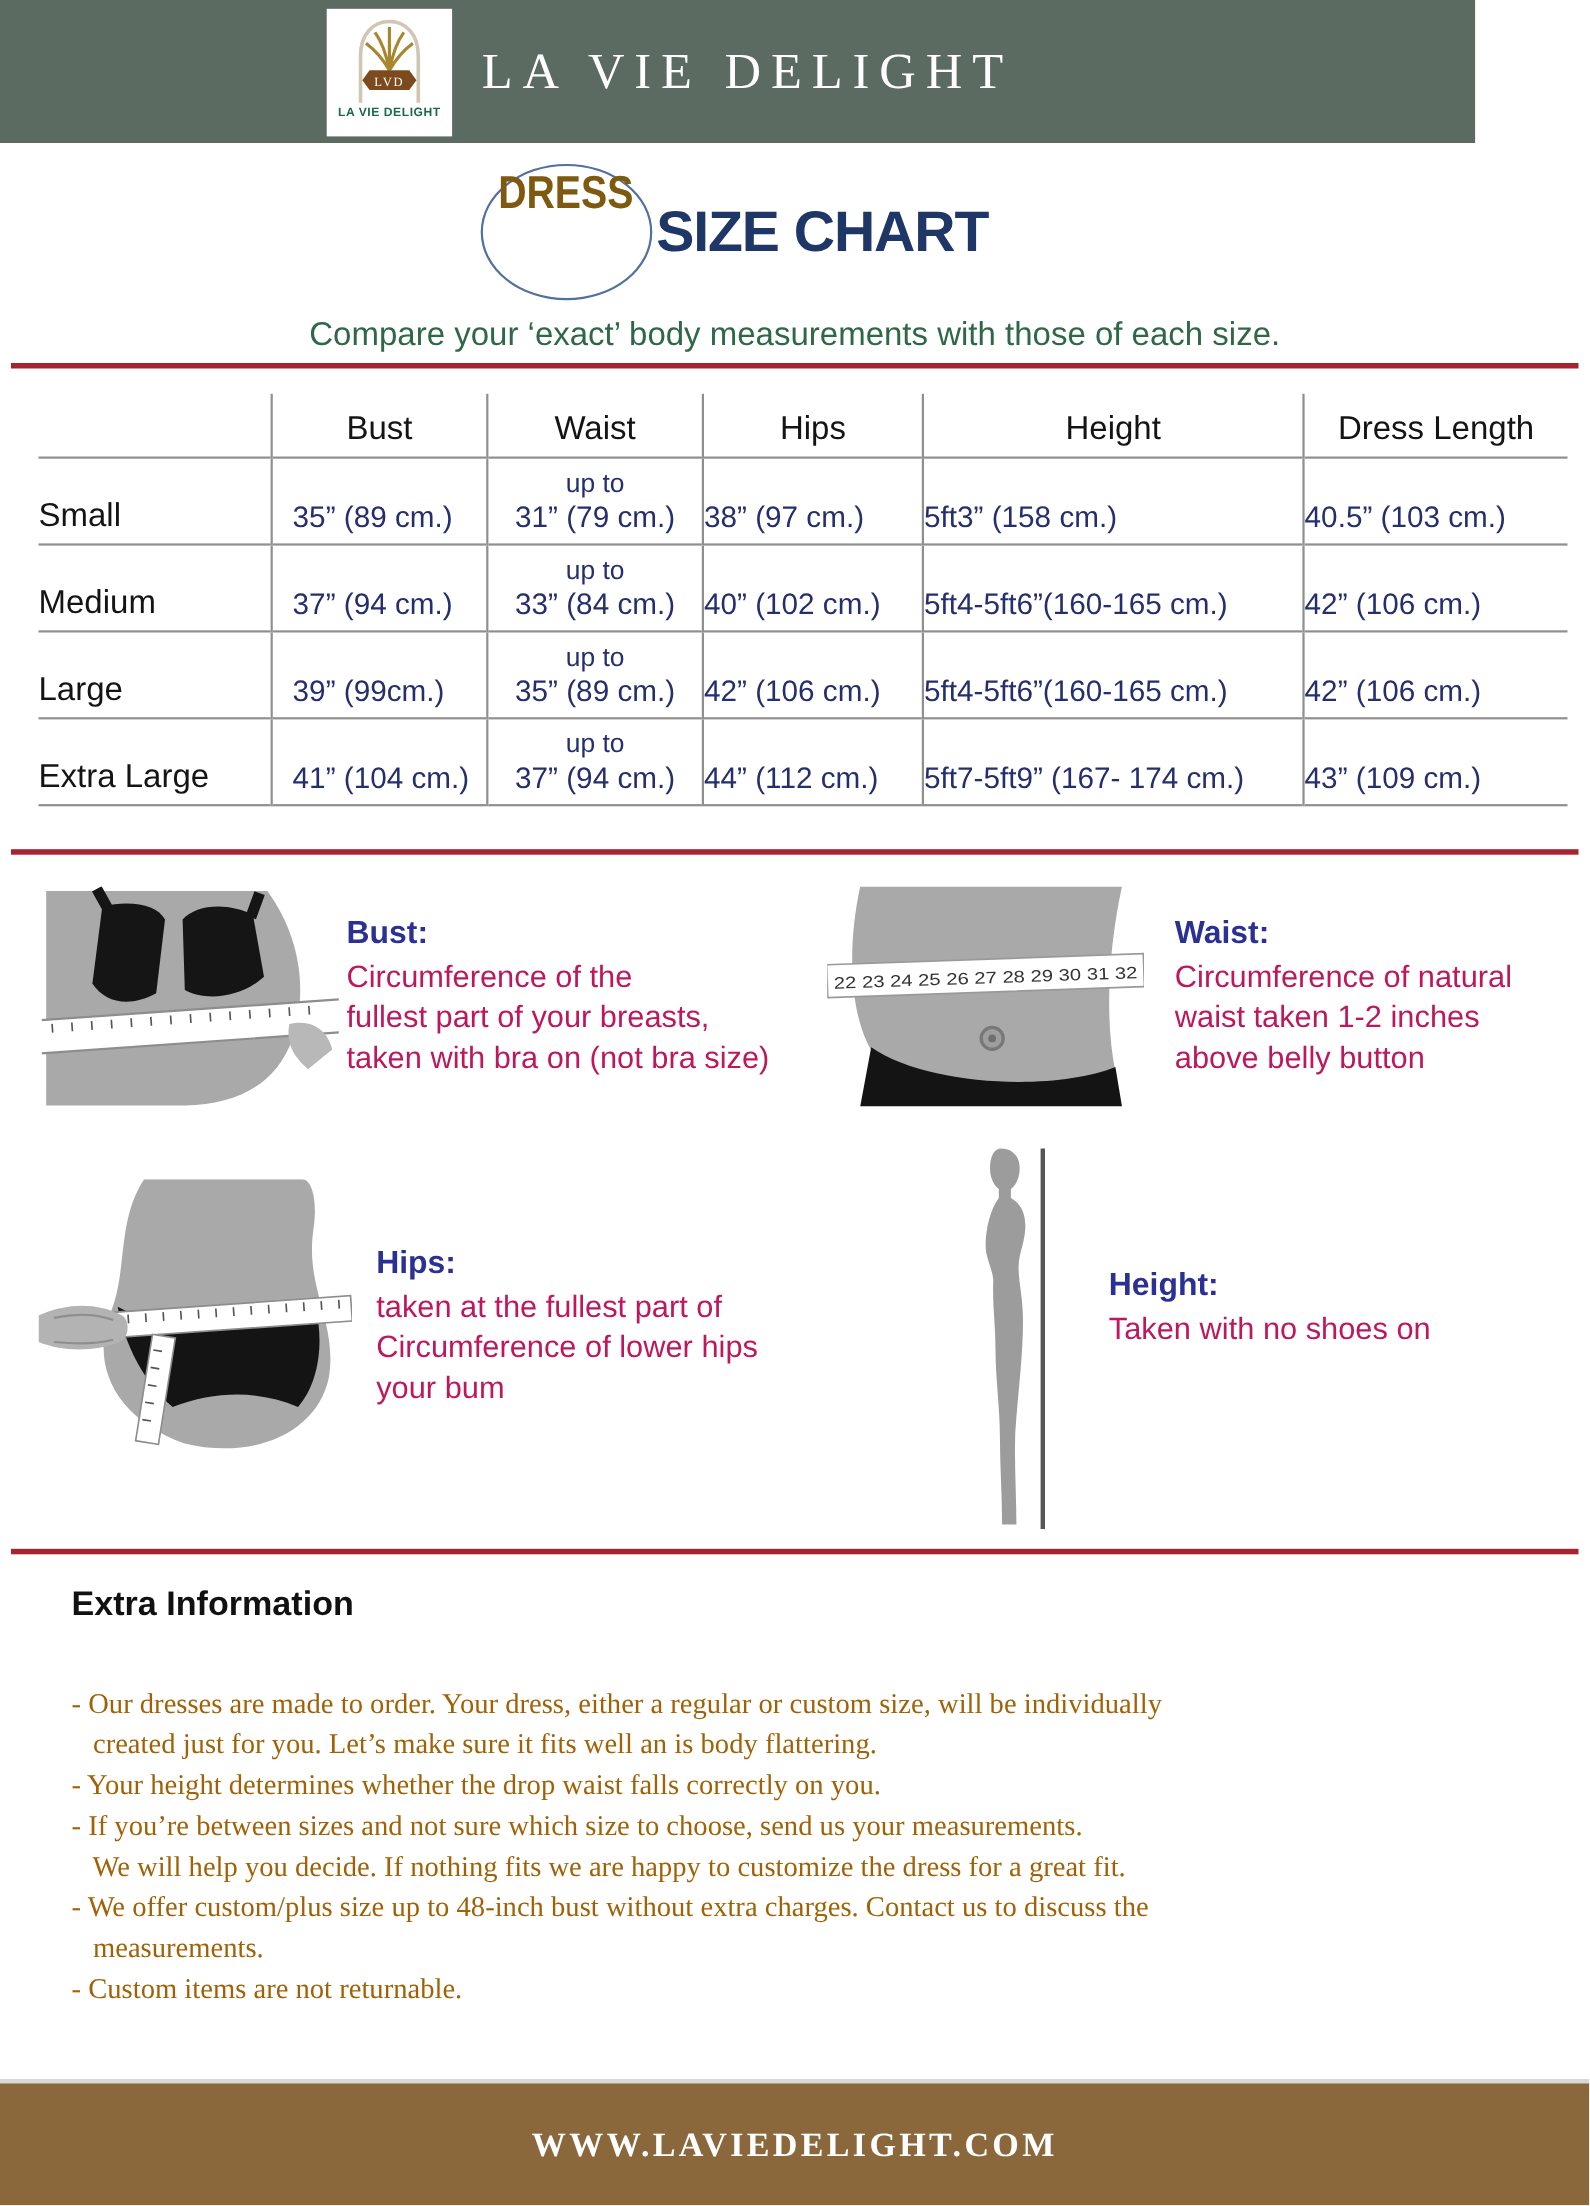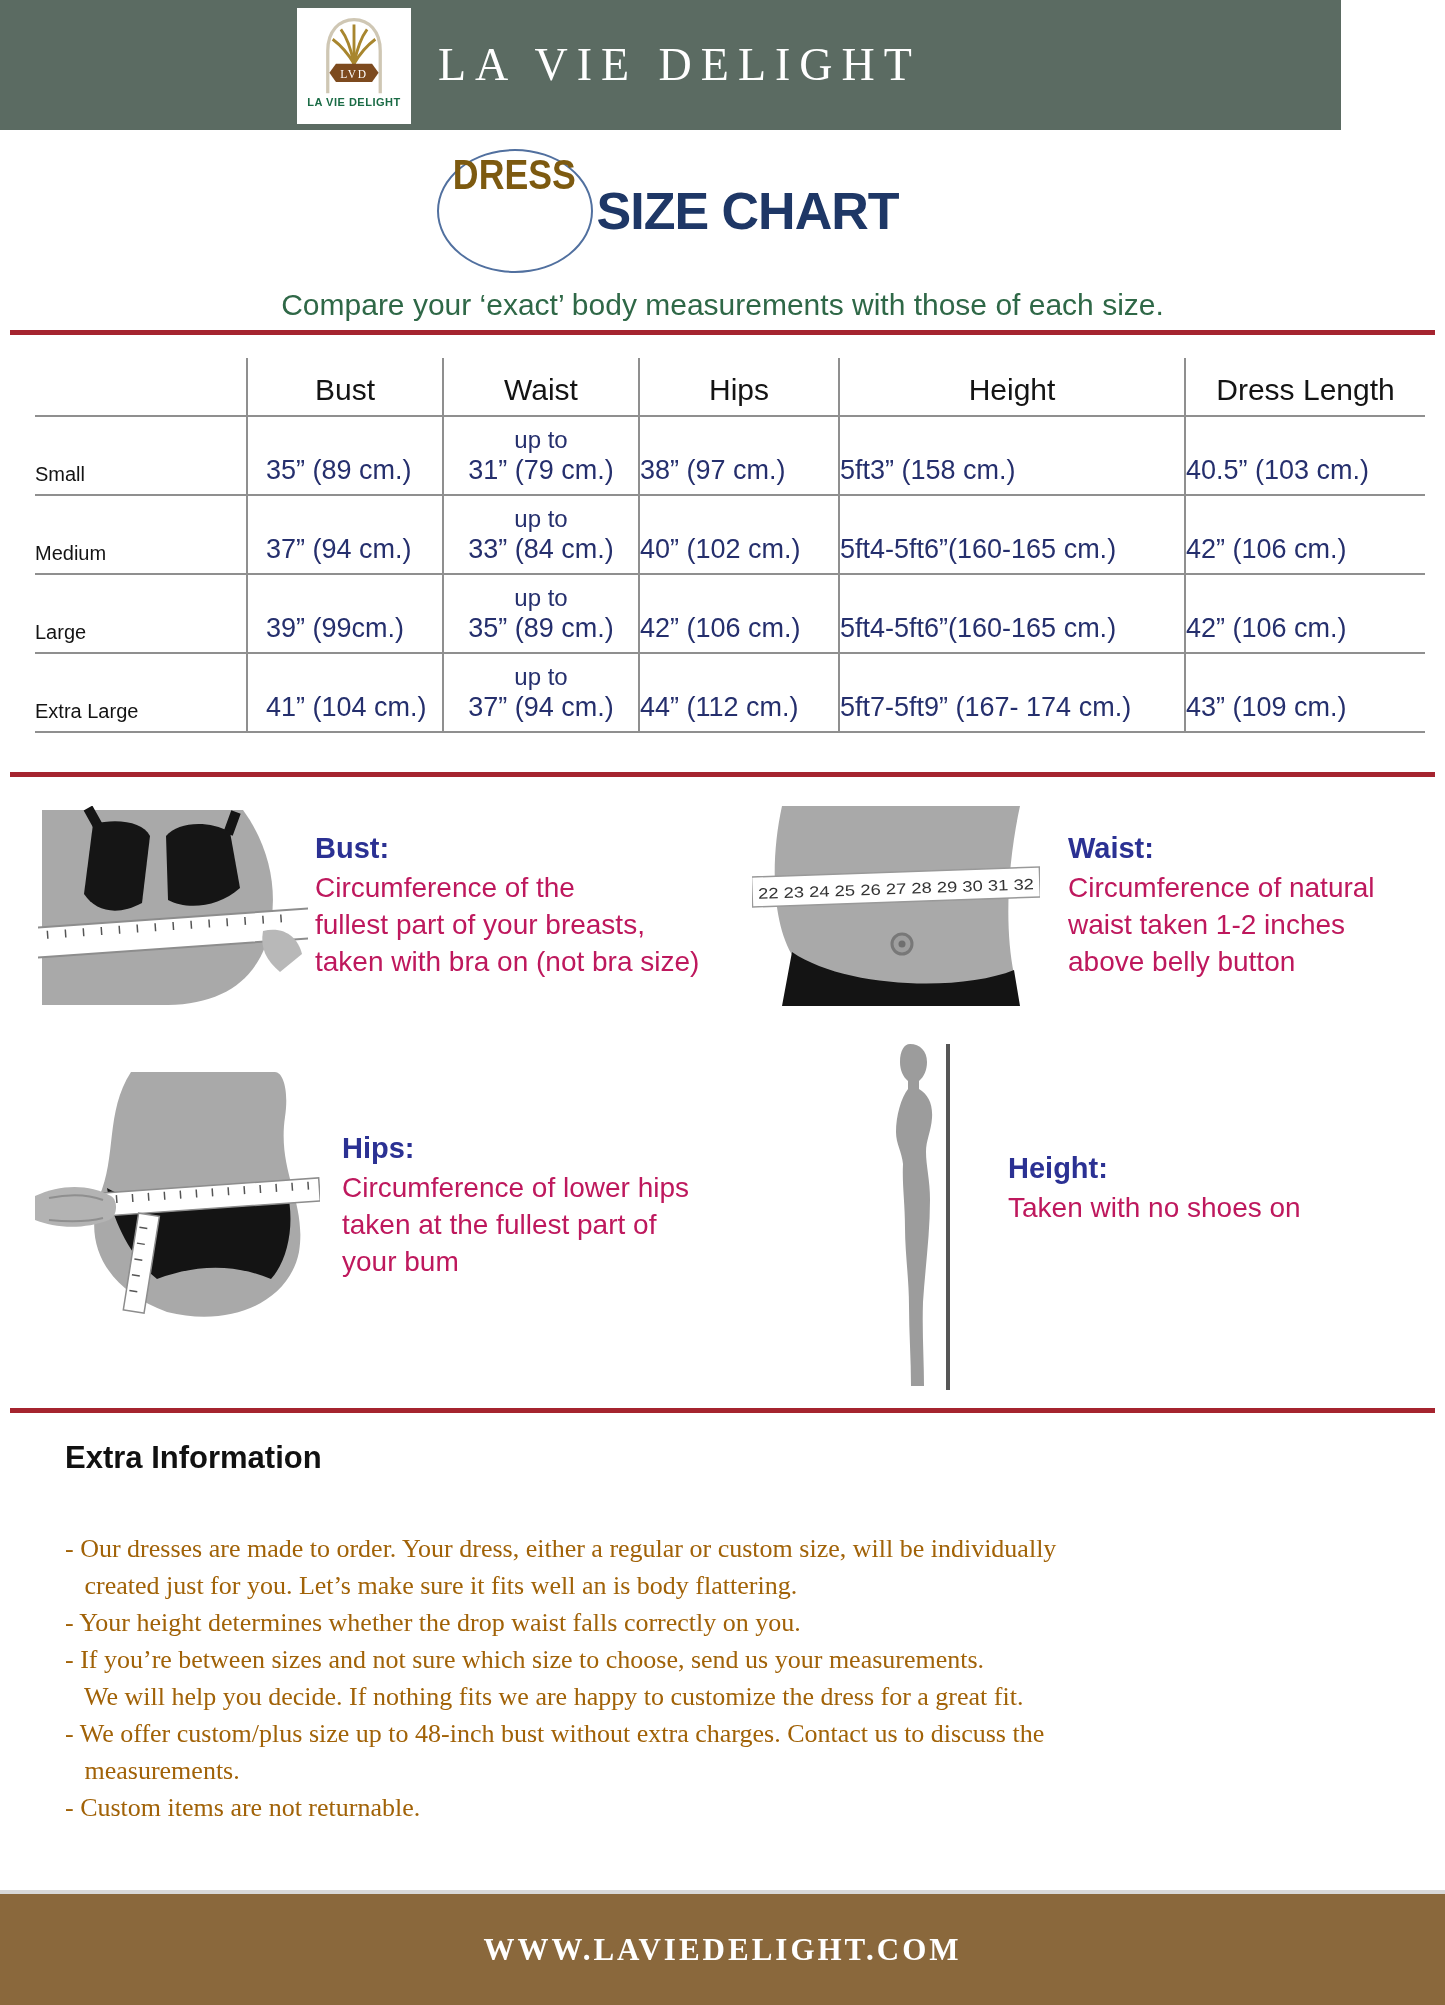--- a/index.html
+++ b/index.html
@@ -33,21 +33,21 @@
   
   table.size-table{position:absolute;left:35px;top:358px;width:1390px;border-collapse:collapse;table-layout:fixed;}
   table.size-table tr{border-bottom:2px solid #8f8f8f;}
   table.size-table th,table.size-table td{
     border-right:2px solid #8f8f8f;vertical-align:bottom;padding:0 0 8px 0;font-weight:normal;
   }
   table.size-table .last{border-right:none;}
   table.size-table thead tr{height:58px;}
   table.size-table tbody tr{height:79px;}
   th.col-head{font-size:30px;color:#141414;text-align:center;}
-  th.row-label{font-size:20px;color:#141414;text-align:left;padding-left:8px;}
+  th.row-label{font-size:30px;color:#141414;text-align:left;padding-left:8px;}
   td.val{font-size:27px;color:#252f6d;text-align:left;padding-left:10px;}
   td.val.bust{padding-left:18px;}
   td.val.waist{text-align:center;padding-left:0;}
   .up-to{font-size:24px;color:#252f6d;line-height:30px;}
   
   .guide-title{font-size:29px;font-weight:bold;color:#2b3193;margin:0 0 4px 0;}
   .guide-text{font-size:28px;color:#be185d;line-height:37px;}
   .abs{position:absolute;}
   
   .extra-heading{position:absolute;left:65px;top:1440px;font-size:31px;font-weight:800;color:#111;}
@@ -219,22 +219,22 @@
         <rect x="96" y="142" width="21" height="98" fill="#ffffff" stroke="#8d8d8d" stroke-width="1.5"></rect>
         <path d="M99 156h8M99 172h8M99 188h8M99 204h8M99 220h8" stroke="#555" stroke-width="1.5"></path>
       </g>
       <path d="M0,124 C26,112 54,112 76,124 C83,128 83,144 74,148 C48,158 20,156 0,148 Z" fill="#b3b3b3"></path>
       <path d="M14,126 C34,122 52,122 68,128 M14,148 C34,150 52,150 68,146" stroke="#8f8f8f" stroke-width="2" fill="none"></path>
     </svg>
   </div>
   <div class="abs" style="left:342px;top:1132px;width:420px">
     <div class="guide-title">Hips:</div>
     <div class="guide-text">
+      <div>taken at the fullest part of</div>
       <div>Circumference of lower hips</div>
-      <div>taken at the fullest part of</div>
       <div>your bum</div>
     </div>
   </div>
 
   <div class="abs" style="left:858px;top:1040px">
     <svg width="100" height="352" viewBox="0 0 100 352">
       <line x1="90" y1="4" x2="90" y2="350" stroke="#565656" stroke-width="4"></line>
       <path d="M52,4 C62,4 69,11 69,22 C69,30 66,37 61,41 L61,49 C70,54 75,64 74,78 C73,92 68,100 68,112 C68,126 72,140 72,160 C72,195 67,230 65,262 C64,292 66,320 66,346 L53,346 C53,320 51,292 51,266 C51,240 47,212 47,188 C47,162 44,146 45,124 C44,112 38,104 38,92 C38,76 43,58 50,49 L50,41 C45,37 42,30 42,22 C42,11 46,4 52,4 Z" fill="#9c9c9c"></path>
     </svg>
   </div>

